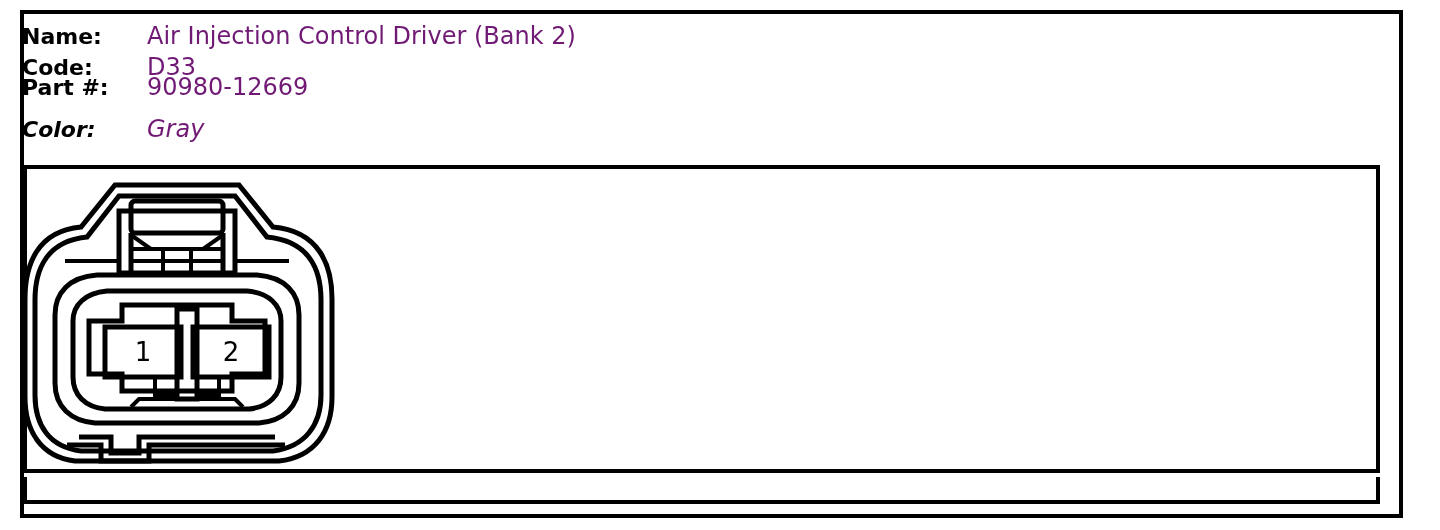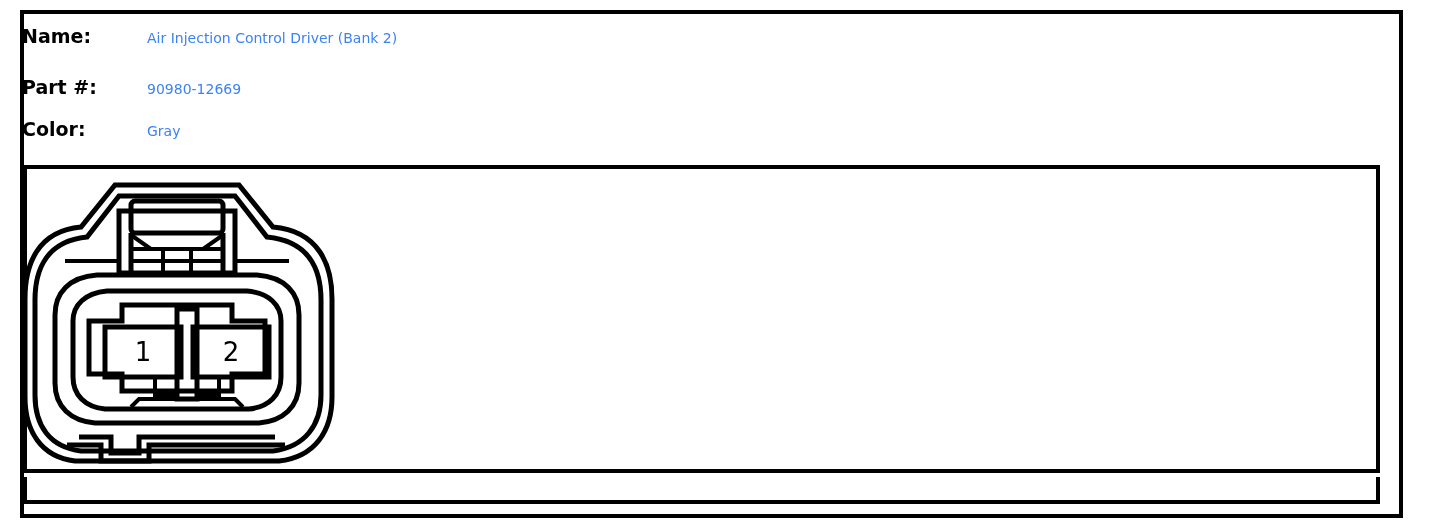--- a/index.html
+++ b/index.html
@@ -45,37 +45,37 @@
   .info-row {
     position: absolute;
     left: 0;
     height: 28px;
     line-height: 28px;
     white-space: nowrap;
   }
   .info-row.r0 { top: 10px; }
   .info-row.r1 { top: 41px; }
   .info-row.r2 { top: 61px; }
-  .info-row.r3 { top: 103px; }
+  .info-row.r3 { top: 103px; font-style: italic; }
 
   .info-label {
     display: inline-block;
     width: 125px;
-    font-size: 19px;
+    font-size: 22px;
     font-weight: bold;
     color: #000000;
     font-family: "DejaVu Sans", sans-serif;
     letter-spacing: 0px;
   }
 
   .info-value {
     display: inline-block;
-    font-size: 14px;
+    font-size: 24px;
     font-weight: normal;
-    color: #3b82f6;
+    color: #701a75;
     font-family: "DejaVu Sans", sans-serif;
   }
 
   
   .diagram-panel {
     position: absolute;
     left: 23px;
     top: 165px;
     width: 1357px;
     height: 308px;
@@ -112,20 +112,23 @@
 <div id="root">
 
   <div class="outer-frame"></div>
 
   <div class="info-block">
 
     <div class="info-row r0">
       <span class="info-label">Name:</span><span class="info-value">Air Injection Control Driver (Bank 2)</span>
     </div>
 
+    <div class="info-row r1">
+      <span class="info-label">Code:</span><span class="info-value">D33</span>
+    </div>
 
     <div class="info-row r2">
       <span class="info-label">Part #:</span><span class="info-value">90980-12669</span>
     </div>
 
     <div class="info-row r3">
       <span class="info-label">Color:</span><span class="info-value">Gray</span>
     </div>
 
   </div>

